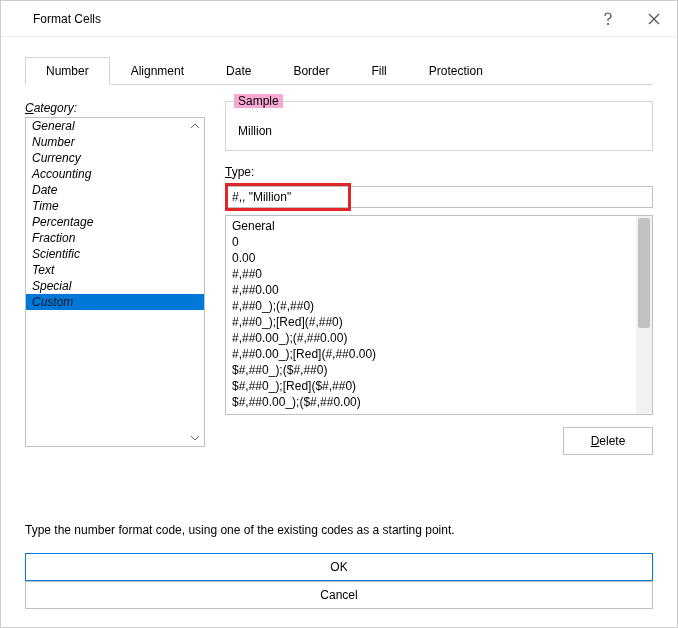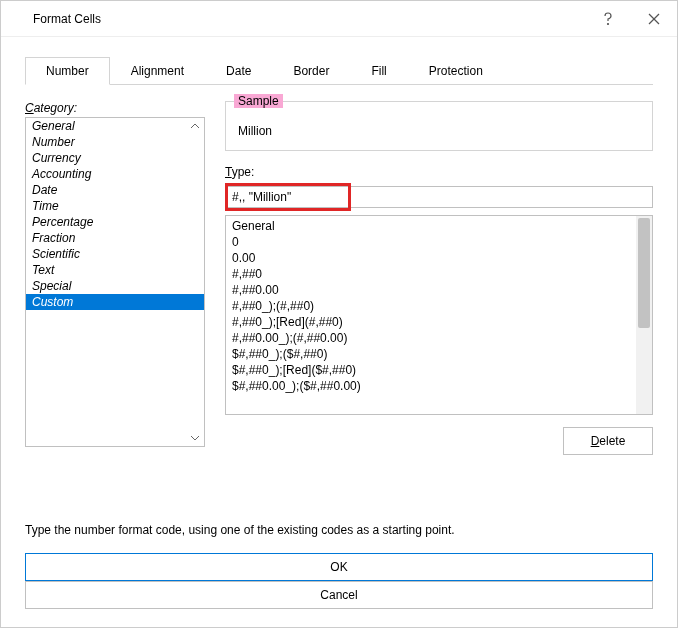--- a/index.html
+++ b/index.html
@@ -81,21 +81,21 @@
   }
   .cat-item {
     padding: 0 6px;
     height: 16px;
     line-height: 16px;
     font-size: 12px;
     white-space: nowrap;
   }
   .cat-item.selected {
     background: #0078d7;
-    color: #ffffff;
+    color: #0f172a;
   }
   .scroll-up, .scroll-down {
     position: absolute;
     right: 2px;
     width: 14px;
     height: 14px;
     display: flex;
     align-items: center;
     justify-content: center;
     color: #666;
@@ -288,20 +288,21 @@
       <div class="formats-box">
         <div class="formats-inner">
           <div class="fmt-item">General</div>
           <div class="fmt-item">0</div>
           <div class="fmt-item">0.00</div>
           <div class="fmt-item">#,##0</div>
           <div class="fmt-item">#,##0.00</div>
           <div class="fmt-item">#,##0_);(#,##0)</div>
           <div class="fmt-item">#,##0_);[Red](#,##0)</div>
           <div class="fmt-item">#,##0.00_);(#,##0.00)</div>
+          <div class="fmt-item">#,##0.00_);[Red](#,##0.00)</div>
           <div class="fmt-item">$#,##0_);($#,##0)</div>
           <div class="fmt-item">$#,##0_);[Red]($#,##0)</div>
           <div class="fmt-item">$#,##0.00_);($#,##0.00)</div>
         </div>
         <div class="formats-scroll">
           <div class="formats-thumb"></div>
         </div>
       </div>
 
       <div class="delete-row">

